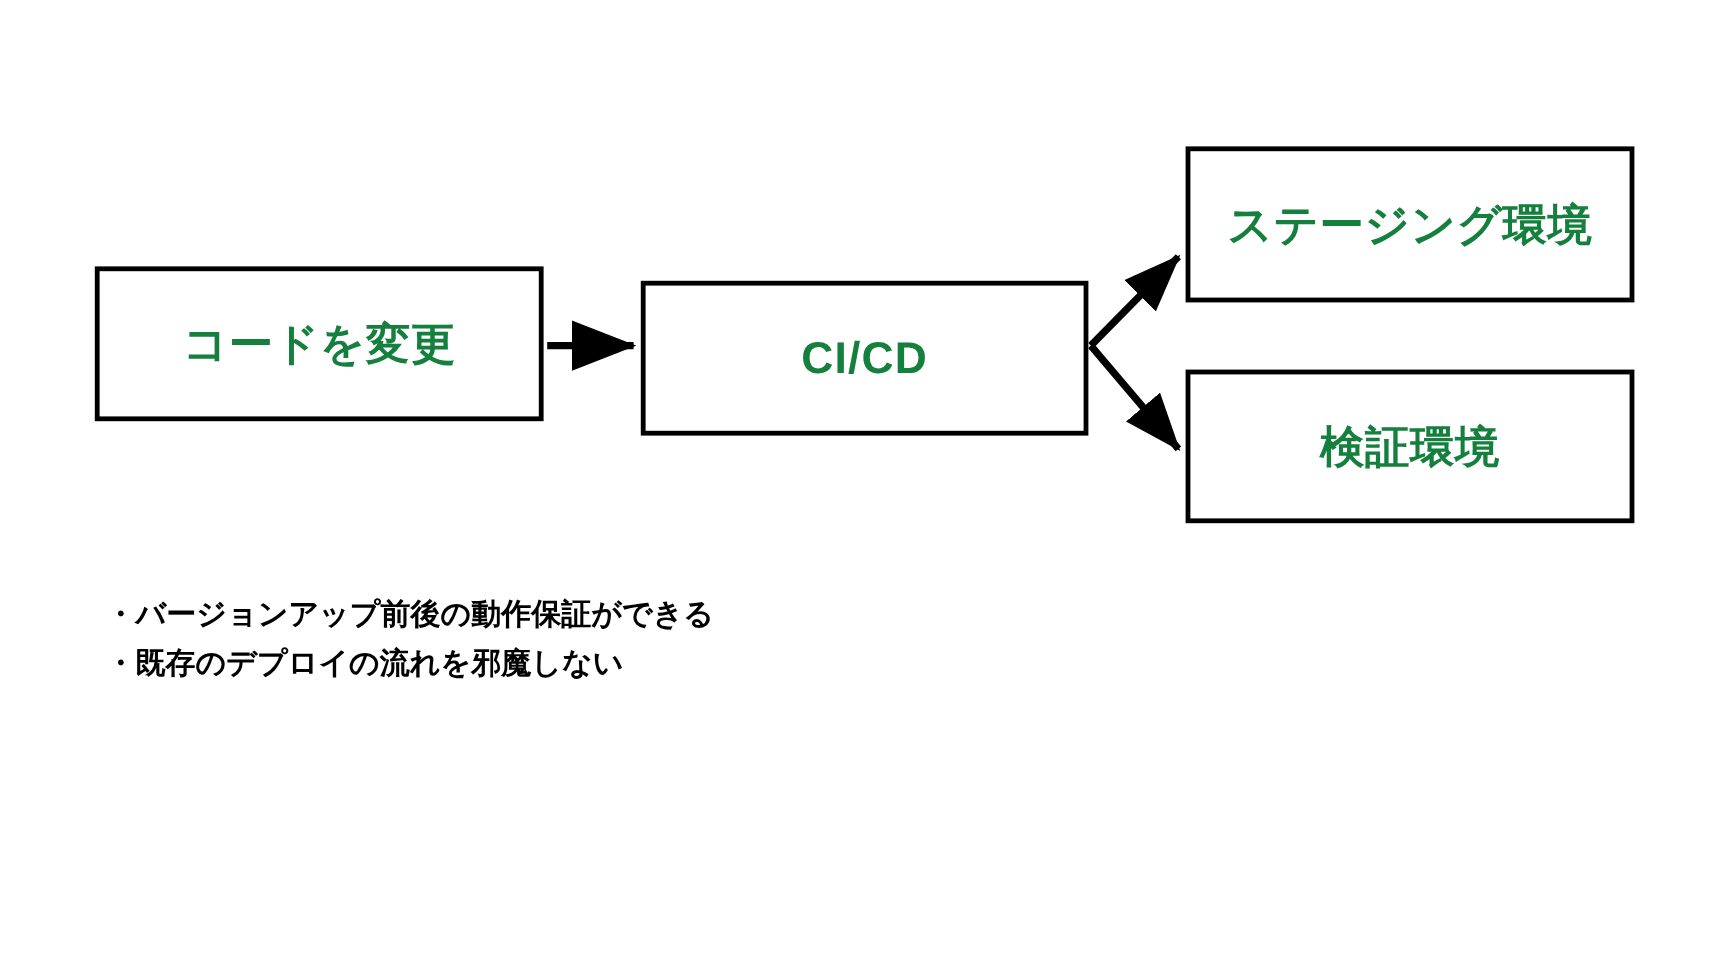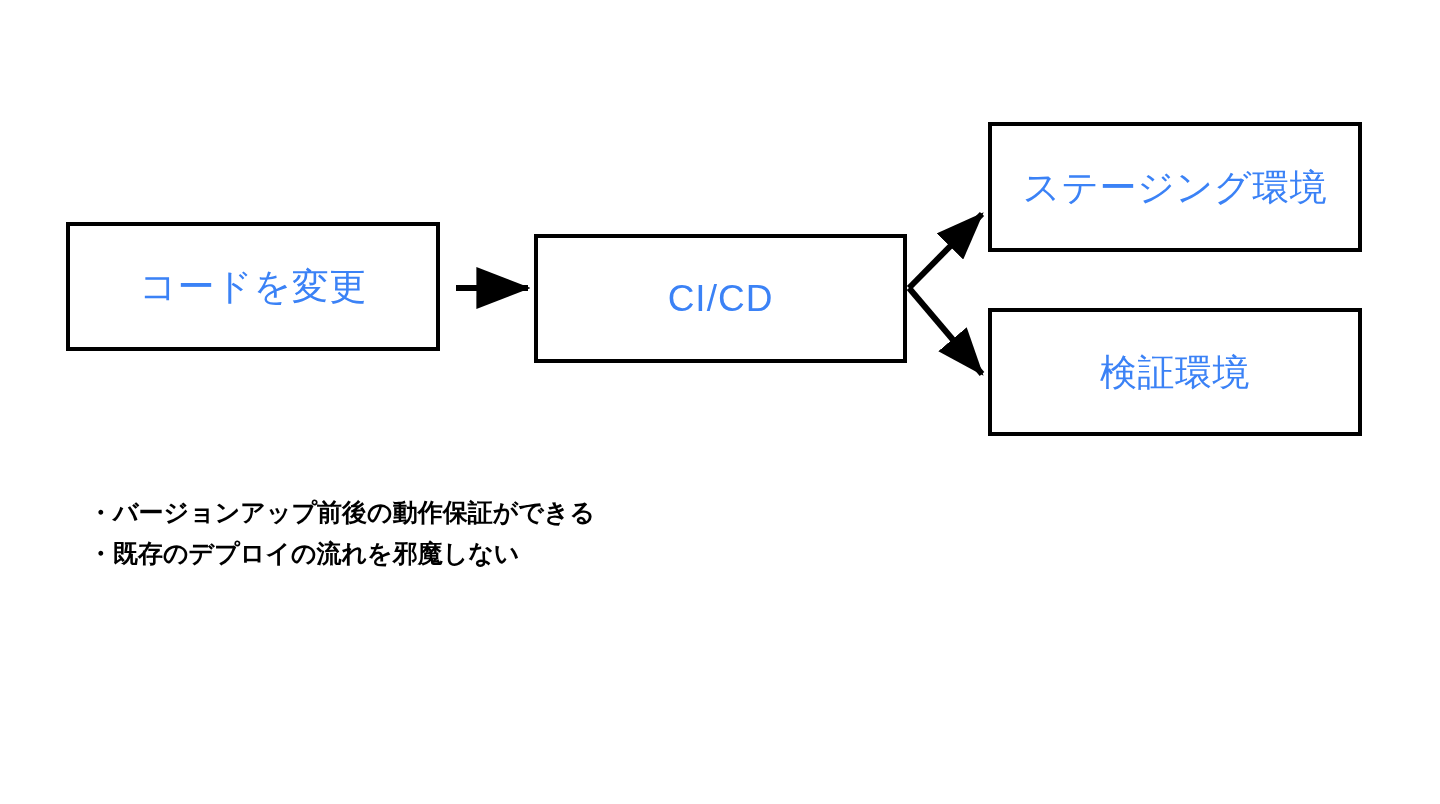--- a/index.html
+++ b/index.html
@@ -20,28 +20,28 @@
   .node {
     position: absolute;
     box-sizing: border-box;
     border: 4px solid #000000;
     background: #ffffff;
     display: flex;
     align-items: center;
     justify-content: center;
   }
   .node-label {
-    font-weight: 400;
-    color: #3b82f6;
+    font-weight: 700;
+    color: #15803d;
     white-space: nowrap;
     letter-spacing: 0.5px;
     line-height: 1;
   }
 
-  #node-code      { left: 66px;  top: 222px; width: 374px; height: 129px; }
+  #node-code      { left: 79px;  top: 222px; width: 374px; height: 129px; }
   #node-cicd      { left: 534px; top: 222px; width: 373px; height: 129px; margin-top: 12px; }
   #node-staging   { left: 988px; top: 122px; width: 374px; height: 130px; }
   #node-verify    { left: 988px; top: 308px; width: 374px; height: 128px; }
 
   #node-code    .node-label { font-size: 37px; }
   #node-cicd    .node-label { font-size: 37px; letter-spacing: 1px; }
   #node-staging .node-label { font-size: 37px; }
   #node-verify  .node-label { font-size: 37px; }
 
   

